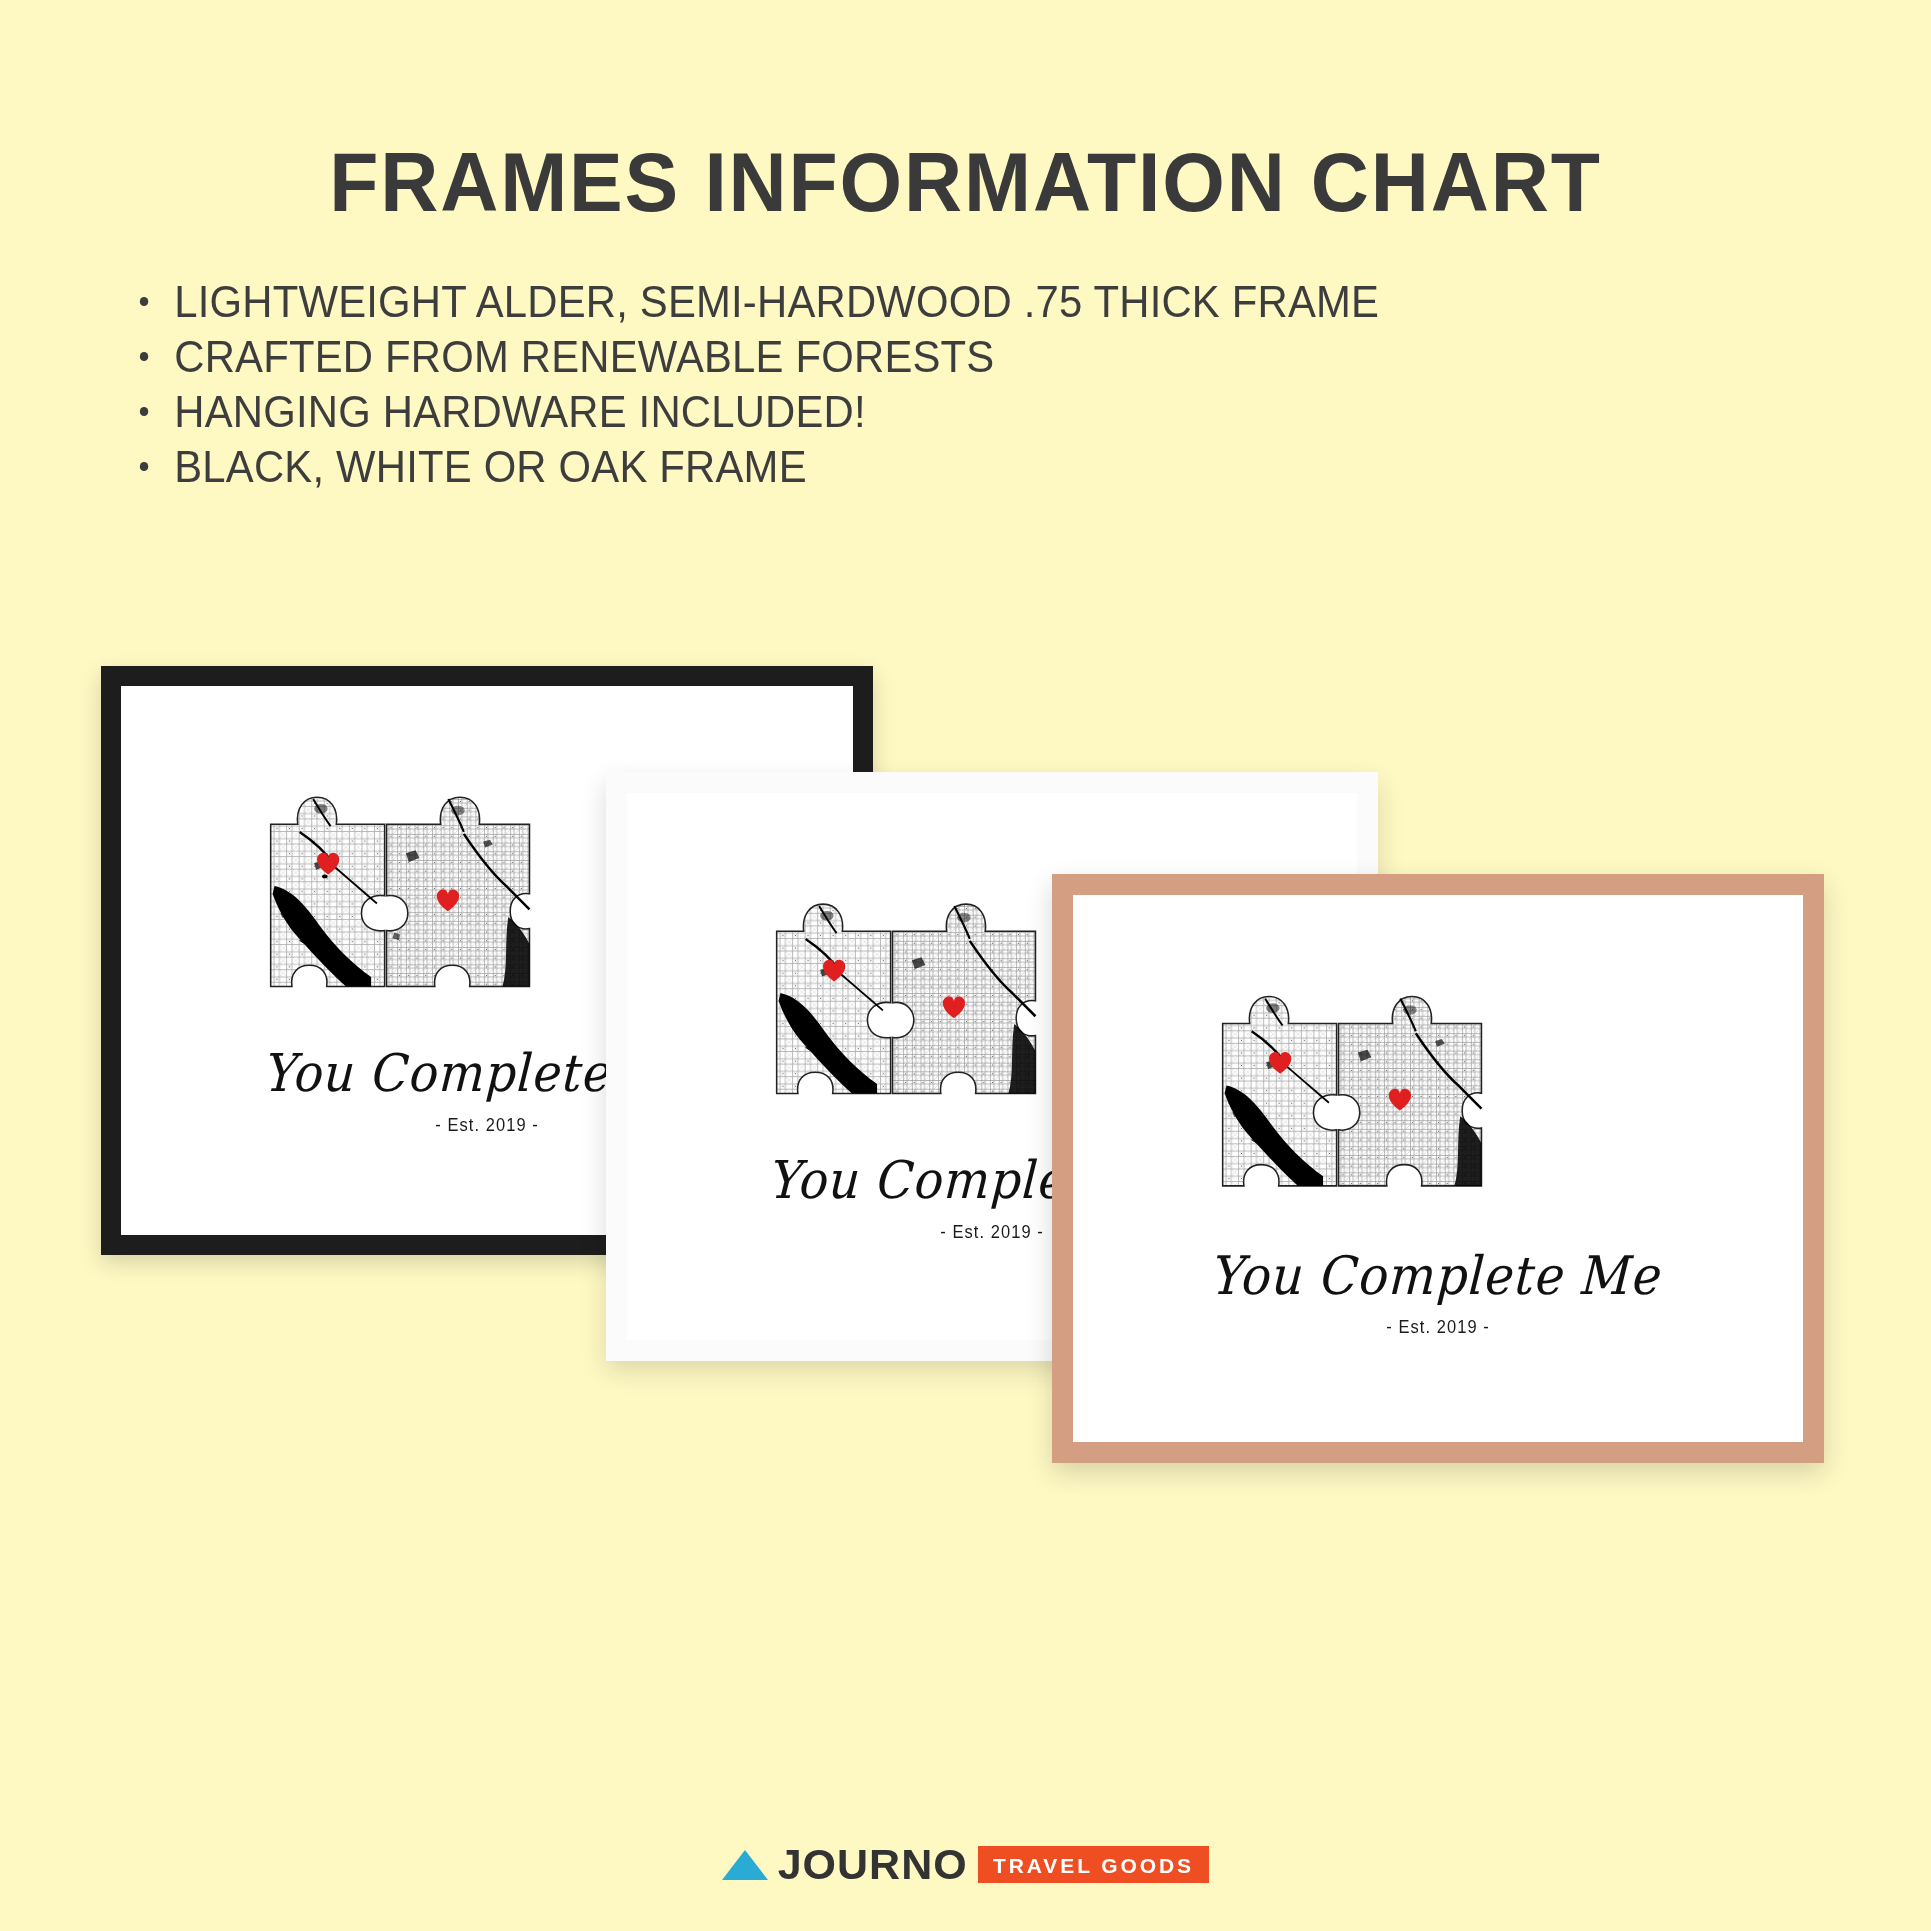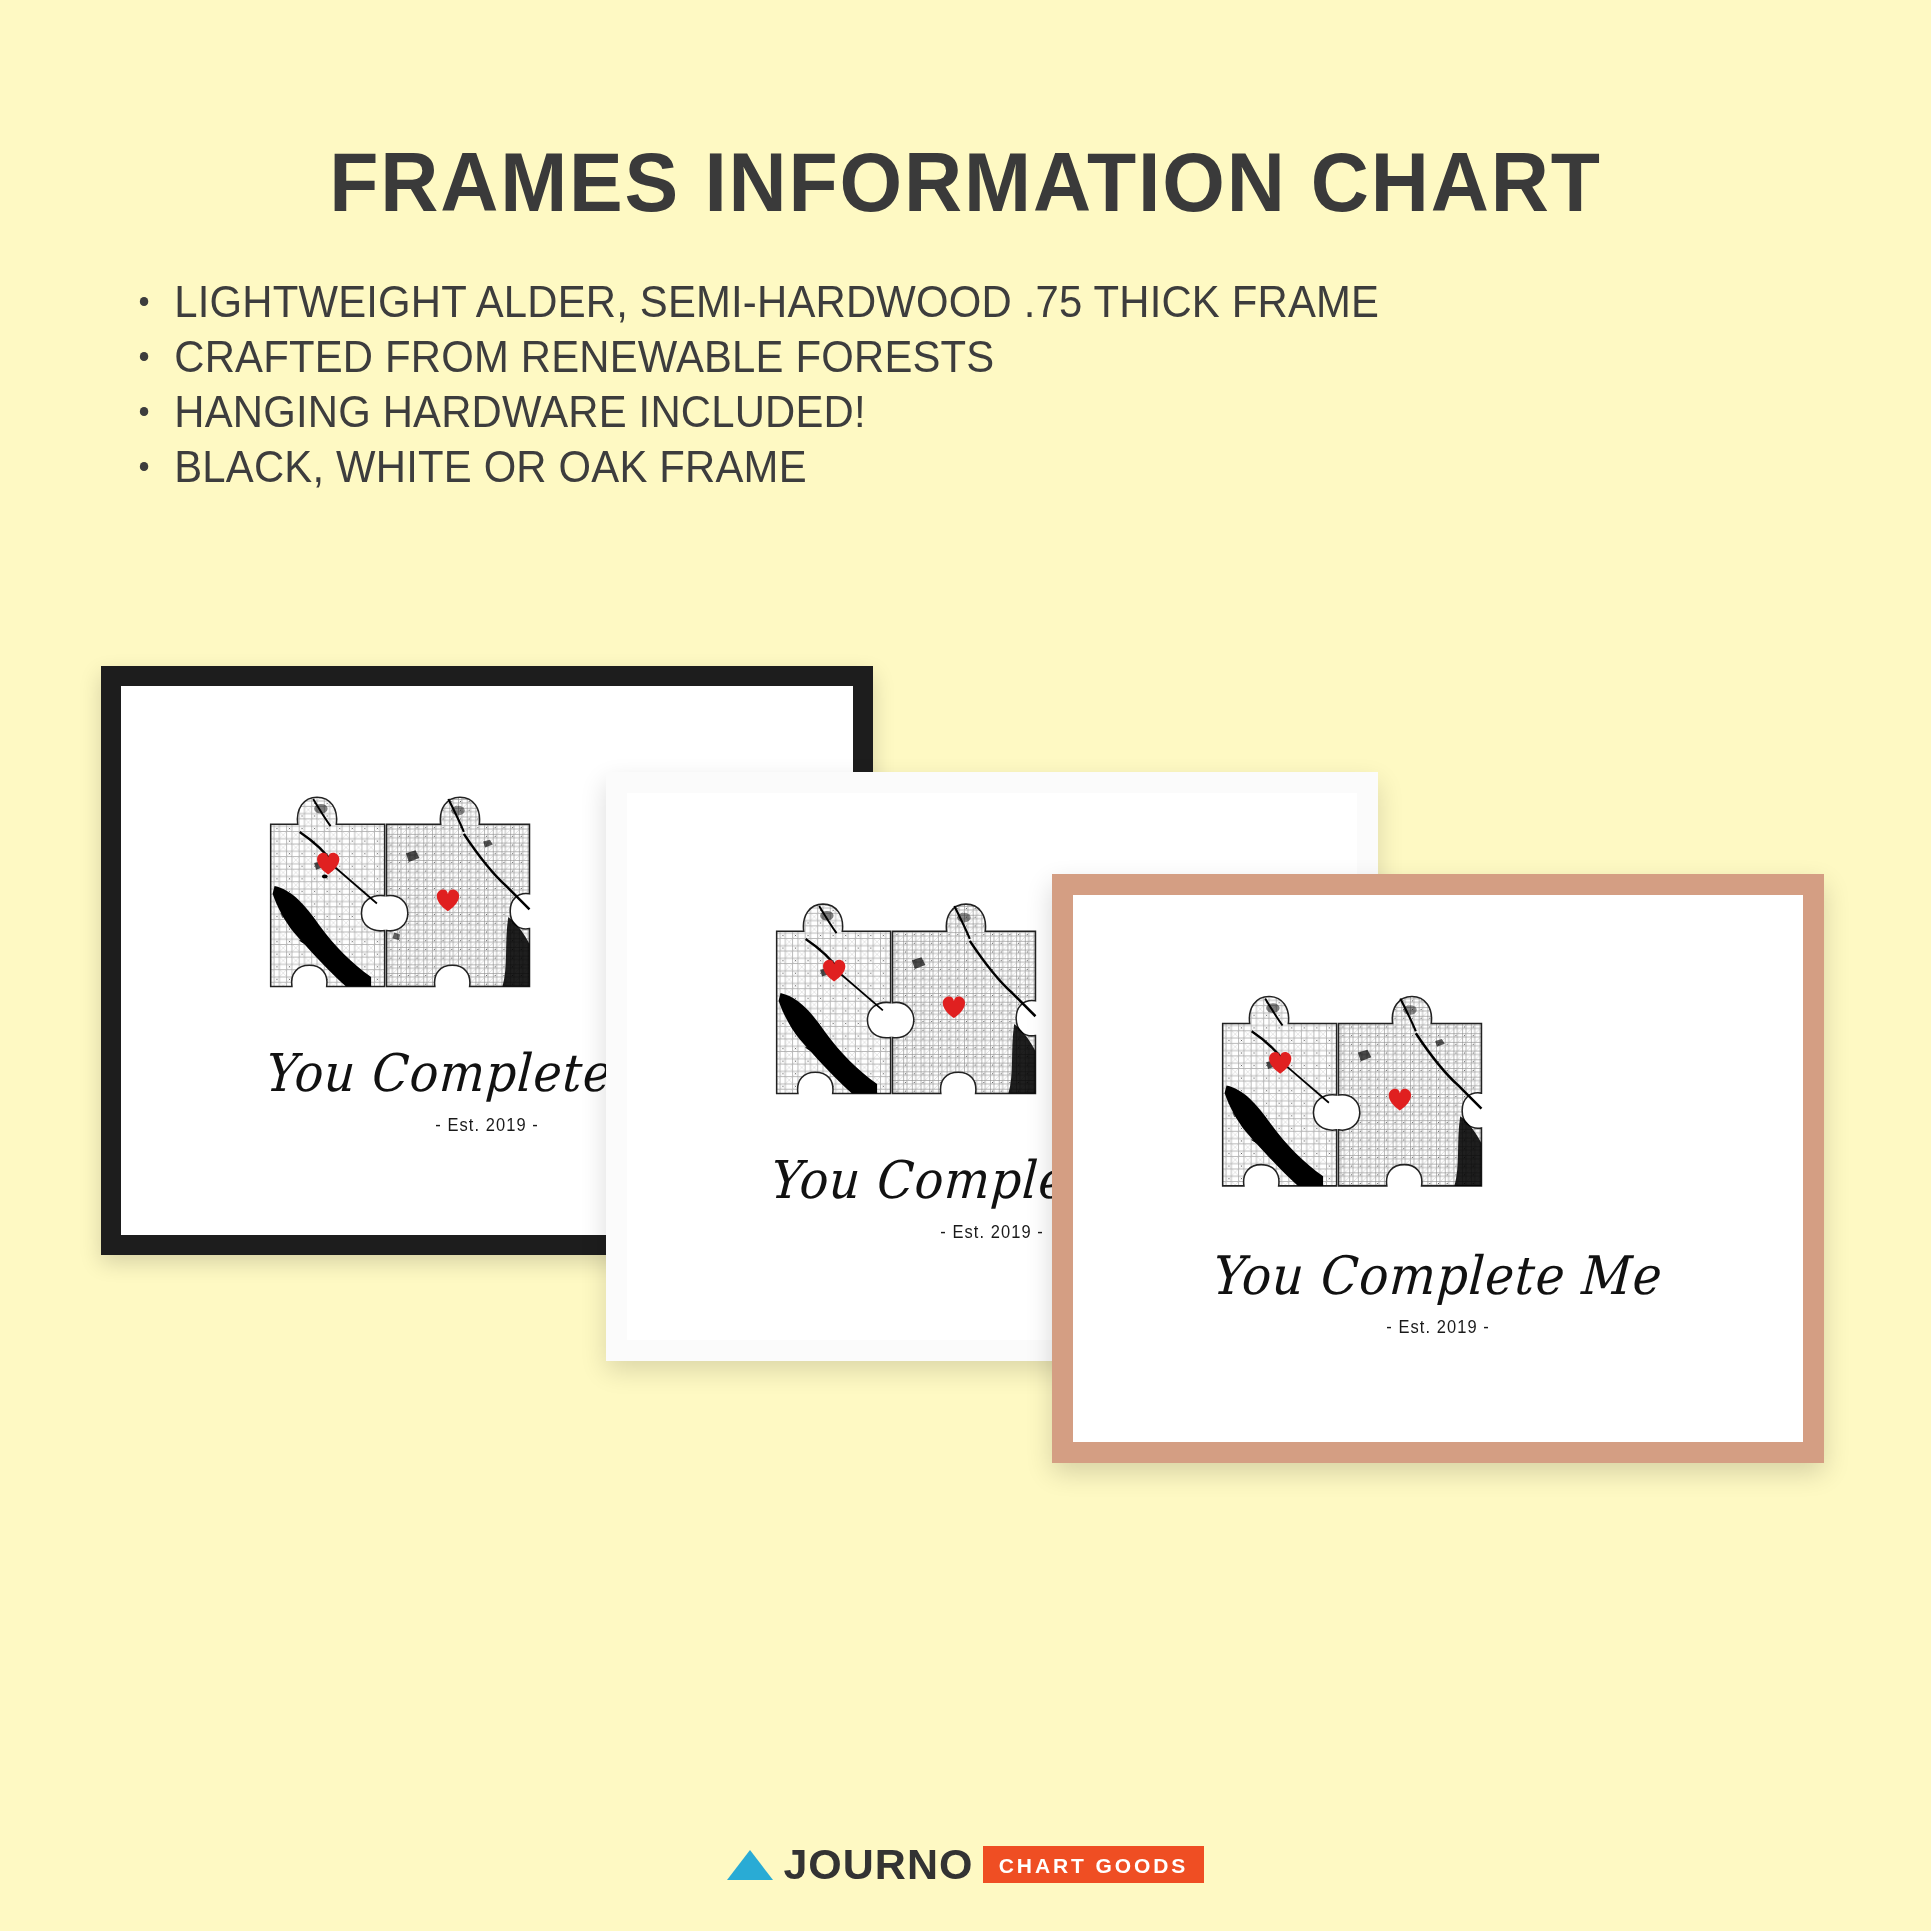--- a/index.html
+++ b/index.html
@@ -416,17 +416,17 @@
       <div class="script-line" style="top:350px; font-size:53px;">You Complete Me</div>
       <div class="est-line" style="top:421px;">- Est. 2019 -</div>
     </div>
   </div>
 
 
 
   <div class="logo">
     <div class="logo-tri"></div>
     <div class="logo-word">JOURNO</div>
-    <div class="logo-badge">CHART GOODS</div>
+    <div class="logo-badge">TRAVEL GOODS</div>
   </div>
 
 </div>
 
 
 </body></html>

